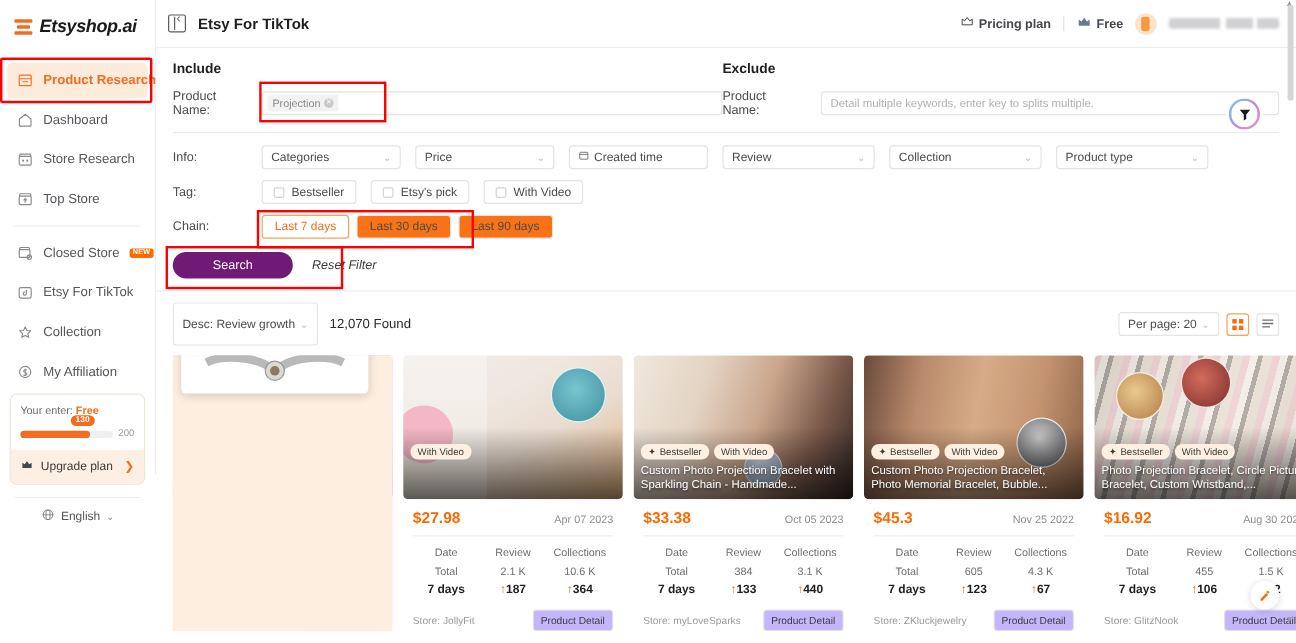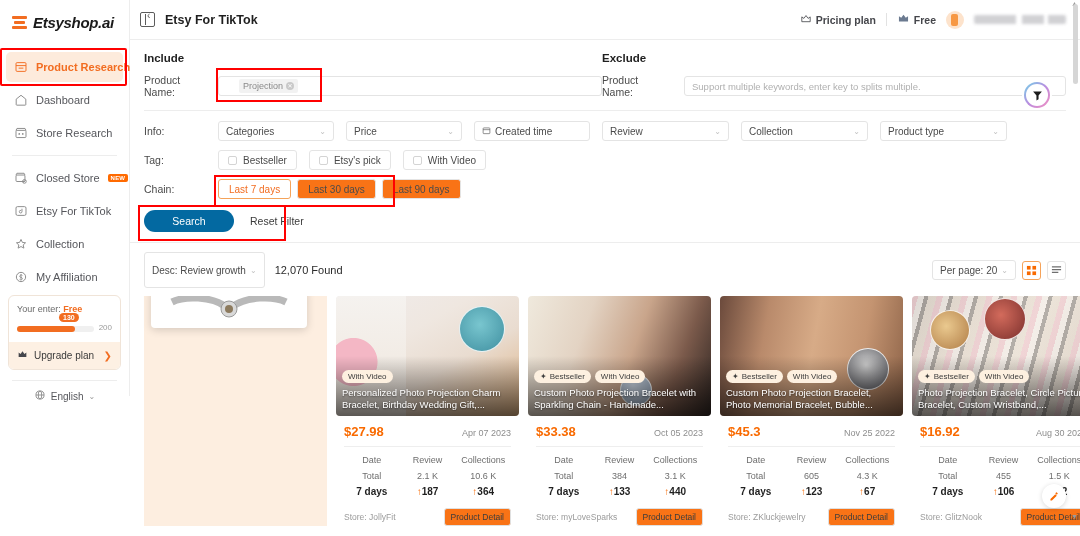--- a/index.html
+++ b/index.html
@@ -100,21 +100,21 @@
   .f-cols { display:flex; gap:0; }
   .f-col-l { width: 458px; flex:0 0 458px; }
   .f-col-r { flex:1; min-width:0; }
   .f-head { font-size:11.5px; font-weight:700; color:#1f1f1f; margin-bottom:10px; }
   .f-row { display:flex; align-items:center; gap:12px; margin-bottom:9px; }
   .f-label { font-size:10.5px; color:#4b4b4b; width:62px; flex:0 0 62px; }
   .f-label.r { width:70px; flex:0 0 70px; }
 
   .tag-input {
     flex:1; height:20px; border:1px solid #e4e4e4; border-radius:3px;
-    background:#fff; display:flex; align-items:center; padding:0 20px; min-width:0;
+    background:#fff; display:flex; align-items:center; padding:0 4px; min-width:0;
   }
   .chip {
     background:#f2f2f2; border-radius:2px; font-size:9px; color:#8a8a8a;
     padding:2px 4px; display:flex; align-items:center; gap:3px;
   }
   .chip .x { width:8px;height:8px;border-radius:50%;background:#c9c9c9;color:#fff;font-size:6px;line-height:8px;text-align:center; }
   .plain-input {
     flex:1; height:20px; border:1px solid #e4e4e4; border-radius:3px;
     background:#fff; display:flex; align-items:center; padding:0 7px; min-width:0;
     font-size:9.5px; color:#b0b0b0;
@@ -146,24 +146,24 @@
   .seg-wrap { display:flex; gap:6px; position:relative; }
   .seg {
     height:20px; border:1px solid #e4e4e4; border-radius:3px; background:#f97316;
     display:flex; align-items:center; padding:0 10px; font-size:10px; color:#4b4b4b; cursor:pointer;
   }
   .seg.on { border-color:#f5a35a; color:#f26d21; background:#fff; }
   .hl-period::after { left:-4px; top:-4px; width:177px; height:28px; }
 
   .actions { display:flex; gap:0; align-items:center; position:relative; margin-top:11px; }
   .btn-search {
-    width:90px; height:22px; background:#0369a1; color:#fff; border:none; border-radius:11px;
+    width:100px; height:22px; background:#701a75; color:#fff; border:none; border-radius:11px;
     font-size:10.5px; cursor:pointer; font-family:inherit;
   }
-  .btn-reset { margin-left:16px; font-size:10.5px; color:#3c3c3c; cursor:pointer; }
+  .btn-reset { margin-left:16px; font-size:10.5px; color:#3c3c3c; cursor:pointer;font-style:italic; }
   .hl-actions::after { left:-6px; top:-5px; width:144px; height:32px; }
 
   .float-filter {
     position:absolute; right:30px; top:42px; width:26px; height:26px; border-radius:50%;
     background:#fff; display:flex; align-items:center; justify-content:center;
     box-shadow:0 0 0 2px #fff;
     background-image: linear-gradient(#fff,#fff), linear-gradient(135deg,#6fd3e8,#b98ce0,#f58fbf);
     background-origin: border-box; background-clip: content-box, border-box;
     border:2px solid transparent; cursor:pointer;
   }
@@ -197,21 +197,21 @@
   .card-sep { height:1px; background:#eee; margin:7px 8px 0; }
   .stats { padding: 5px 8px 0; }
   .strow { display:flex; text-align:center; font-size:9px; color:#6e6e6e; line-height:16px; }
   .strow > div { flex:1; }
   .strow.hdr > div { color:#6e6e6e; }
   .strow.grow { font-weight:700; color:#1f1f1f; font-size:10px; }
   .strow.grow .up { color:#f96a00; }
   .store-row { display:flex; align-items:center; padding: 8px 8px 0; gap:6px; }
   .store { font-size:8.5px; color:#9a9a9a; white-space:nowrap; overflow:hidden; text-overflow:ellipsis; }
   .detail-btn {
-    margin-left:auto; border:1px solid #e0e0e0; border-radius:3px; background:#f97316;
+    margin-left:auto; border:1px solid #e0e0e0; border-radius:3px; background:#c4b5fd;
     font-size:8.5px; color:#3c3c3c; padding:3px 6px; cursor:pointer; white-space:nowrap; font-family:inherit;
   }
 
   
   .preview {
     position:absolute; left:7px; top:-8px; width:156px; height:40px;
     background:#fff; border-radius:4px; box-shadow:0 2px 8px rgba(0,0,0,.16); z-index:5;
     display:flex; align-items:center; justify-content:center; overflow:hidden;
   }
   .preview-frame { position:absolute; left:0; right:0; top:-6px; bottom:-26px; background:#fdeee0; border-radius:4px; z-index:4;}
@@ -268,20 +268,30 @@
             <svg width="14" height="14" viewBox="0 0 16 16">
               <rect x="2.3" y="5" width="11.4" height="8.2" rx="1.2" fill="none" stroke="#8a8a8a" stroke-width="1.1"></rect>
               <path d="M2.3 5 3.4 2.8h9.2L13.7 5" fill="none" stroke="#8a8a8a" stroke-width="1.1"></path>
               <circle cx="6" cy="9" r="1" fill="#8a8a8a"></circle>
               <circle cx="10" cy="9" r="1" fill="#8a8a8a"></circle>
             </svg>
           </span>
         <span>Store Research</span>
       </div>
 
+      <div class="nav-item">
+        <span class="nav-ico">
+            <svg width="14" height="14" viewBox="0 0 16 16">
+              <rect x="2.3" y="5" width="11.4" height="8.2" rx="1.2" fill="none" stroke="#8a8a8a" stroke-width="1.1"></rect>
+              <path d="M2.3 5 3.4 2.8h9.2L13.7 5" fill="none" stroke="#8a8a8a" stroke-width="1.1"></path>
+              <path d="M8 11.4V7.6M6.4 9.1 8 7.5l1.6 1.6" fill="none" stroke="#8a8a8a" stroke-width="1.1"></path>
+            </svg>
+          </span>
+        <span>Top Store</span>
+      </div>
 
       <div class="nav-sep"></div>
 
       <div class="nav-item">
         <span class="nav-ico">
             <svg width="14" height="14" viewBox="0 0 16 16">
               <rect x="2.3" y="4.6" width="10.2" height="7.4" rx="1.1" fill="none" stroke="#8a8a8a" stroke-width="1.1"></rect>
               <path d="M2.3 4.6 3.3 2.6h8.2l1 2" fill="none" stroke="#8a8a8a" stroke-width="1.1"></path>
               <circle cx="11.9" cy="11.9" r="2.1" fill="none" stroke="#8a8a8a" stroke-width="1.1"></circle>
               <path d="m10.6 13.2 2.6-2.6" stroke="#8a8a8a" stroke-width="1.1"></path>
@@ -391,21 +401,21 @@
                 <span>Projection</span>
                 <span class="x">✕</span>
               </span>
             </div>
           </div>
         </div>
         <div class="f-col-r">
           <div class="f-head">Exclude</div>
           <div class="f-row">
             <div class="f-label r">Product Name:</div>
-            <div class="plain-input">Support multiple keywords, enter key to splits multiple.</div>
+            <div class="plain-input">Detail multiple keywords, enter key to splits multiple.</div>
           </div>
         </div>
       </div>
 
       <div class="divider"></div>
 
       <div class="f-row">
         <div class="f-label">Info:</div>
         <div class="sel w120">
           <span>Categories</span>
@@ -559,21 +569,20 @@
         <div class="thumb">
           <div class="art" style="background:linear-gradient(150deg,#f0ecec 0%,#efe7e0 35%,#e9dcd0 60%,#dcae7e 100%);"></div>
           <div class="art" style="width:38%;background:radial-gradient(circle at 25% 55%,#f4b7c5 0 28%,transparent 29%),linear-gradient(180deg,#f5f2ef,#efe6dc);"></div>
           <div class="bubble-circ" style="right:14px;top:10px;width:46px;height:46px;background:radial-gradient(circle at 45% 40%,#79c6cf,#3f8fa0);"></div>
           <div class="shade"></div>
           <div class="tag-row">
             <span class="ptag">
                 <span>With Video</span>
               </span>
           </div>
-          <div class="ptitle">Personalized Photo Projection Charm Bracelet, Birthday Wedding Gift,...</div>
         </div>
         <div class="price-row">
           <span class="price">$27.98</span>
           <span class="pdate">Apr 07 2023</span>
         </div>
         <div class="card-sep"></div>
         <div class="stats">
           <div class="strow hdr">
             <div>Date</div>
             <div>Review</div>

